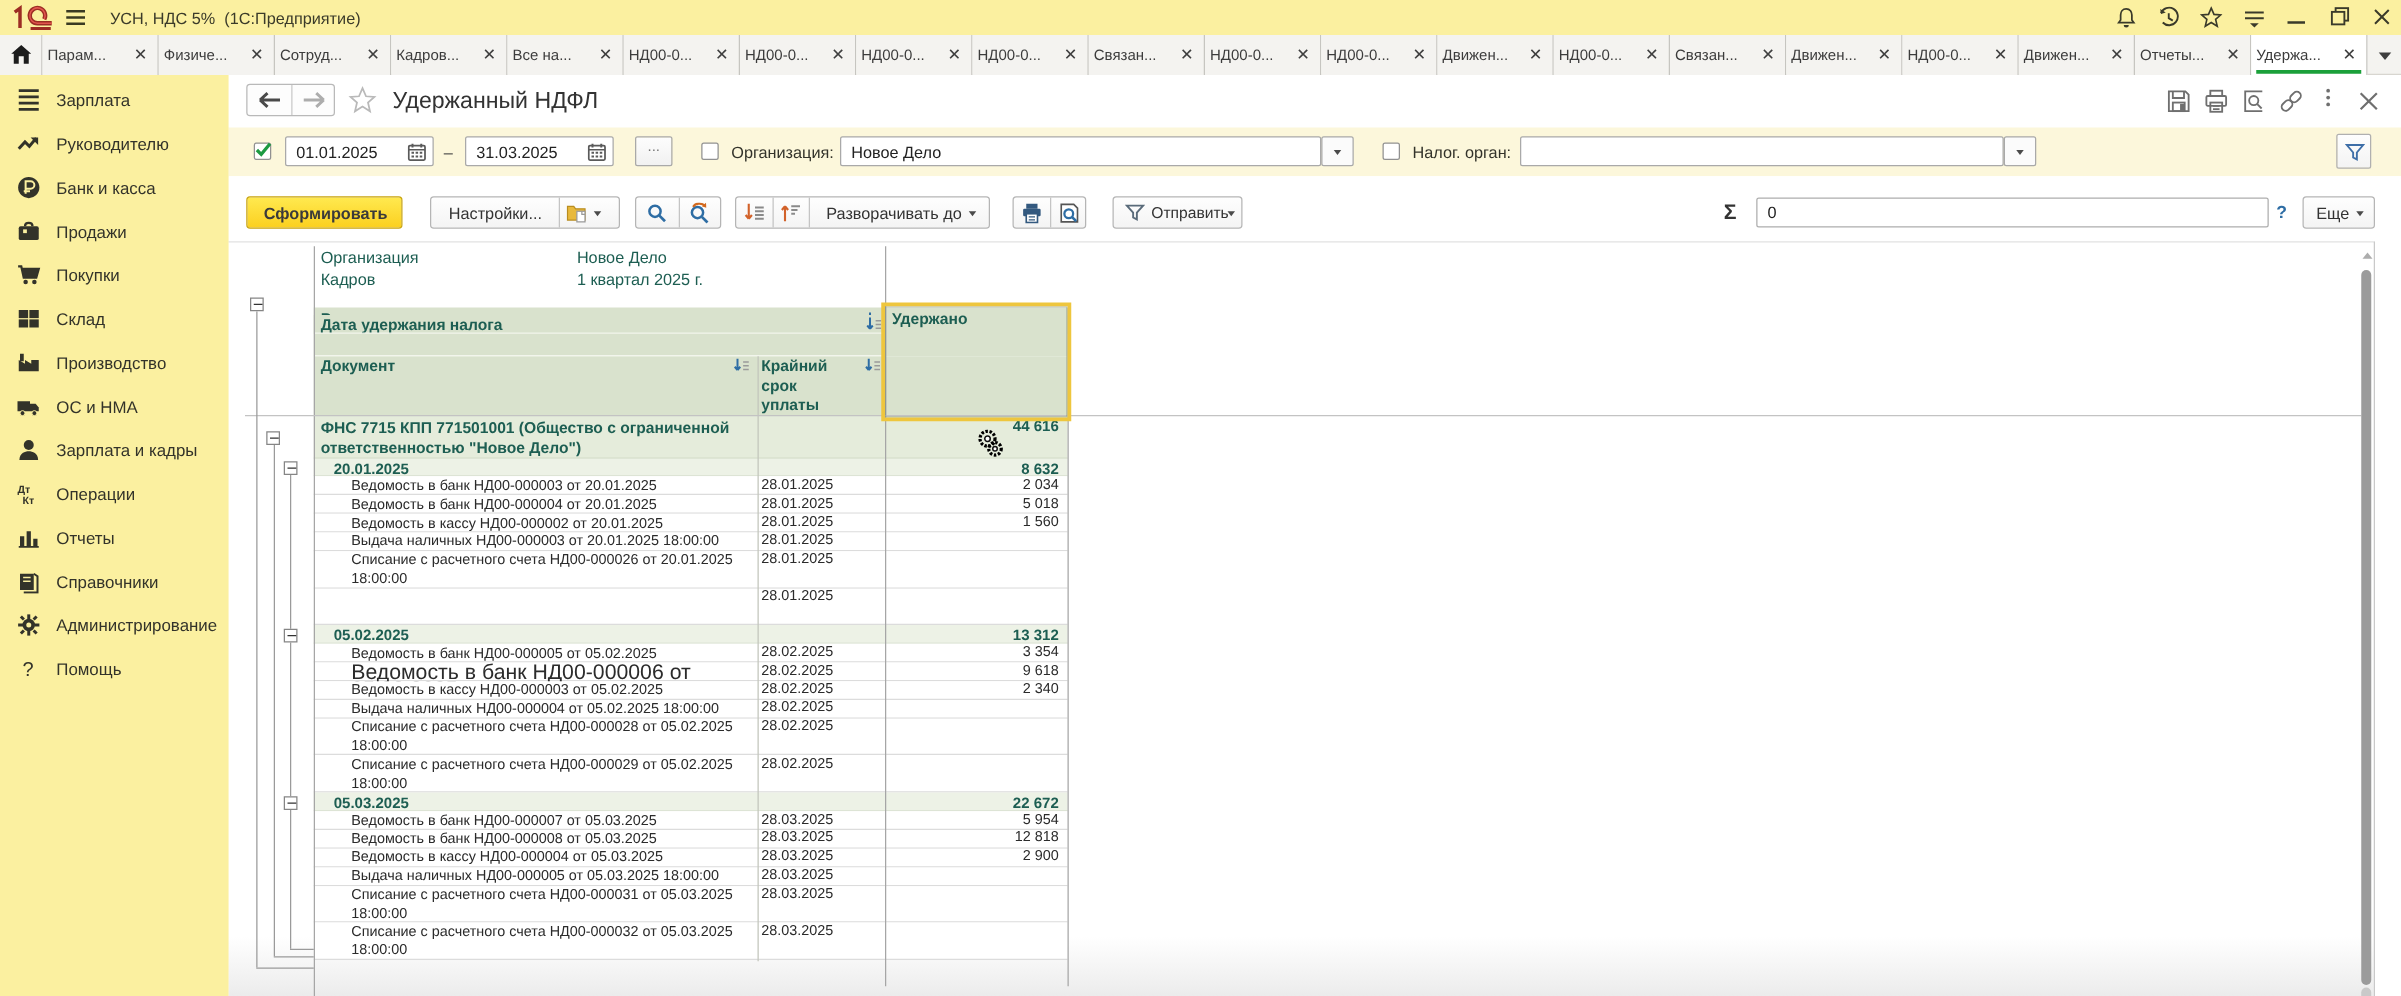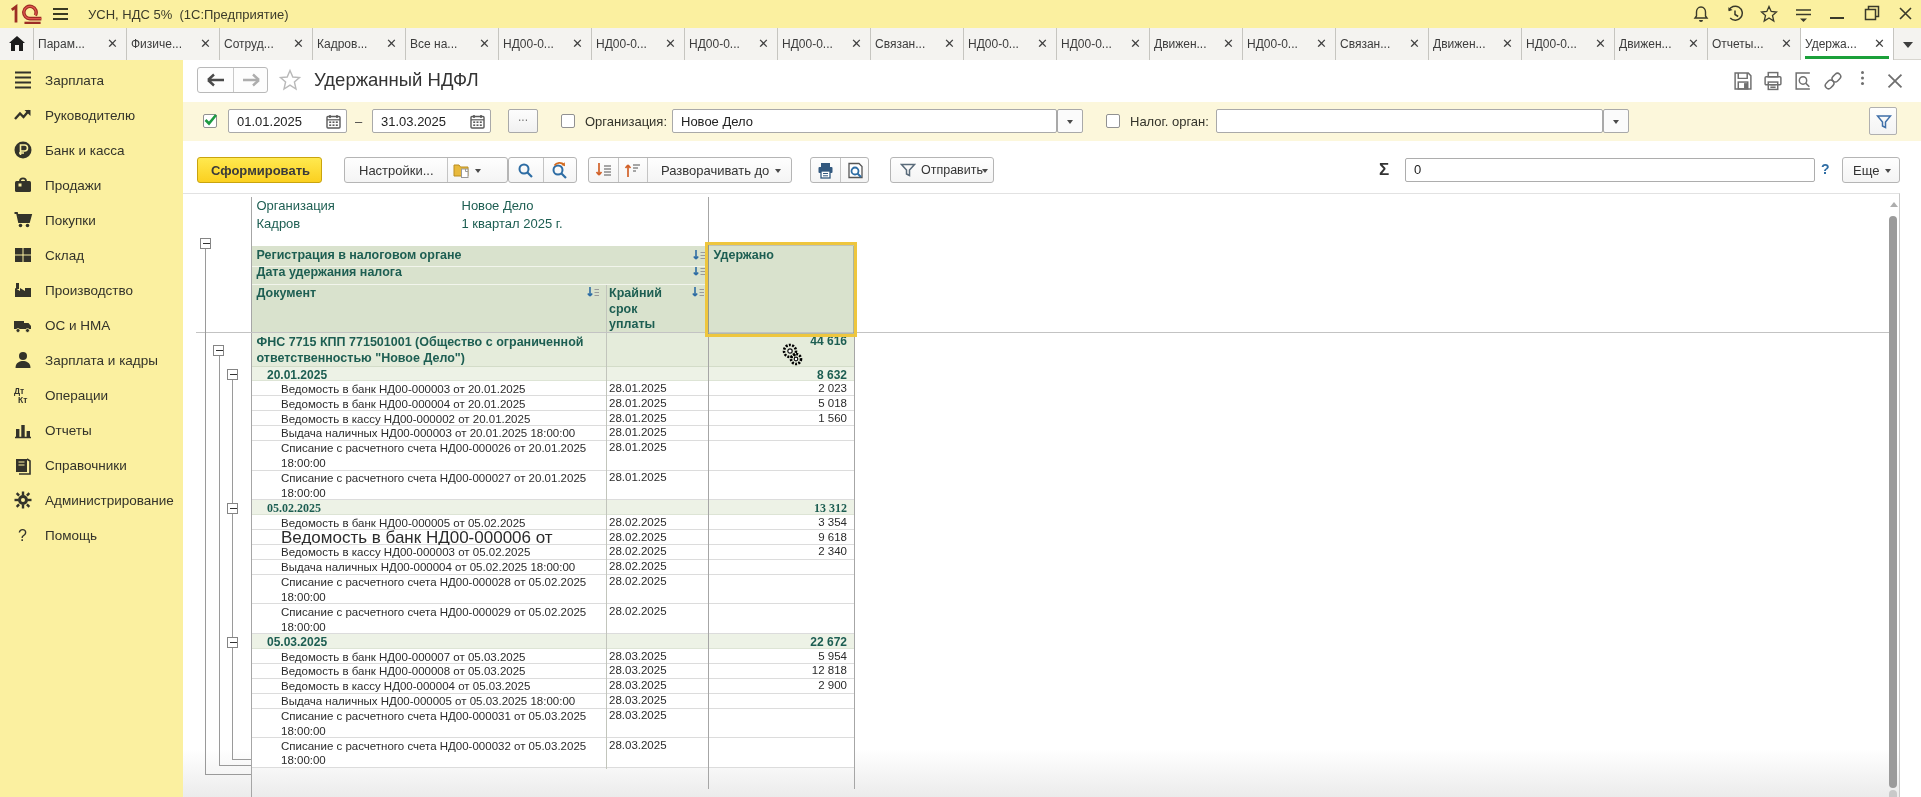--- a/index.html
+++ b/index.html
@@ -397,21 +397,21 @@
 <div class="ddbtn" style="left:1686px;top:5px;width:28px;height:28px;background:linear-gradient(#fefefe,#f3f3f3);border-color:#b0b0b0;">
       <svg style="position:absolute;left:6px;top:6px" width="16" height="16" viewBox="0 0 16 16">
         <path d="M1.5 2 L14.5 2 L9.5 8 L9.5 13.5 L6.5 12 L6.5 8 Z" stroke="#3f6fa8" stroke-width="1.5" fill="none"></path>
       </svg>
     </div>
 </div>
 <div id="toolbar">
 <div class="btn" id="gen">
       <span class="t" style="left:13px;">Сформировать</span>
     </div>
-<div class="btn" style="left:161px;width:164px;">
+<div class="btn" style="left:161px;width:152px;">
       <span class="t" style="left:14px;">Настройки...</span>
       <div class="abs" style="left:102px;top:0;width:1px;height:24px;background:#c4c4c4"></div>
       <svg class="abs" style="left:108px;top:4px" width="18" height="17" viewBox="0 0 18 17">
         <path d="M1 3 L6 3 L7.5 5 L15 5 L15 14 L1 14 Z" fill="#e8b93c" stroke="#b98d20" stroke-width="1"></path>
         <rect x="8.5" y="7" width="6.5" height="8.5" fill="#fff" stroke="#999" stroke-width="1"></rect>
         <path d="M12.5 7 L12.5 9.5 L15 9.5" stroke="#999" stroke-width="1" fill="none"></path>
       </svg>
       <div class="caret" style="left:130px;top:11px;"></div>
     </div>
 <div class="btn" style="left:325px;width:69px;">
@@ -490,21 +490,21 @@
         <span style="position:absolute;left:6px;top:2.5px;font-size:12.5px;font-weight:bold;" class="teal">Регистрация в налоговом органе</span>
         <div style="position:absolute;right:146.0px;top:2px;width:16px;height:14px">
           <svg width="14" height="13" viewBox="0 0 14 13" style="position:absolute;top:1px;right:2px">
             <path d="M4 1 L4 10 M4 10 L1.8 7.4 M4 10 L6.2 7.4" stroke="#2e6da4" stroke-width="1.6" fill="none"></path>
             <g stroke="#9a9a9a" stroke-width="1.2">
               <path d="M8.5 3.5 L13 3.5 M8.5 6.5 L13 6.5 M8.5 9.5 L13 9.5"></path>
             </g>
           </svg>
         </div>
       </div>
-      <div style="position:absolute;left:0px;top:70px;width:603.0px;height:33px;background:#d9e2cd;border-bottom:none;">
+      <div style="position:absolute;left:0px;top:58px;width:603.0px;height:33px;background:#d9e2cd;border-bottom:none;">
         <span style="position:absolute;left:6px;top:1px;font-size:12.5px;font-weight:bold;" class="teal">Дата удержания налога</span>
         <div style="position:absolute;right:146.0px;top:0px;width:16px;height:14px">
           <svg width="14" height="13" viewBox="0 0 14 13" style="position:absolute;top:1px;right:2px">
             <path d="M4 1 L4 10 M4 10 L1.8 7.4 M4 10 L6.2 7.4" stroke="#2e6da4" stroke-width="1.6" fill="none"></path>
             <g stroke="#9a9a9a" stroke-width="1.2">
               <path d="M8.5 3.5 L13 3.5 M8.5 6.5 L13 6.5 M8.5 9.5 L13 9.5"></path>
             </g>
           </svg>
         </div>
       </div>
@@ -535,21 +535,21 @@
         <span style="position:absolute;left:6px;top:1.5px;width:350px;font-size:12.5px;font-weight:bold;line-height:16.5px;" class="teal">ФНС 7715 КПП 771501001 (Общество с ограниченной ответственностью "Новое Дело")</span>
         <span style="position:absolute;right:6.5px;top:1.5px;font-size:12px;font-weight:bold;" class="teal">44 616</span>
       </div>
       <div style="position:absolute;left:0px;top:172.5px;width:603.0px;height:14.7px;background:#edf2e6;border-bottom:1px solid #dde4d5;">
         <span style="position:absolute;left:16.5px;top:1px;font-size:12px;font-weight:bold;" class="teal">20.01.2025</span>
         <span style="position:absolute;right:6.5px;top:1px;font-size:12px;font-weight:bold;" class="teal">8 632</span>
       </div>
       <div style="position:absolute;left:0px;top:187.2px;width:603.0px;height:14.9px;background:#fff;border-bottom:1px solid #dcdcdc;">
         <span style="position:absolute;left:30.5px;top:0.5px;width:310px;font-size:11.5px;color:#2b2b2b;line-height:14.6px;">Ведомость в банк НД00-000003 от 20.01.2025</span>
         <span style="position:absolute;left:358.5px;top:0.5px;font-size:11.5px;color:#2b2b2b;">28.01.2025</span>
-        <span style="position:absolute;right:6.5px;top:0.5px;font-size:11.5px;color:#2b2b2b;">2 023</span>
+        <span style="position:absolute;right:6.5px;top:0.5px;font-size:11.5px;color:#2b2b2b;">2 034</span>
       </div>
       <div style="position:absolute;left:0px;top:202.1px;width:603.0px;height:14.9px;background:#fff;border-bottom:1px solid #dcdcdc;">
         <span style="position:absolute;left:30.5px;top:0.5px;width:310px;font-size:11.5px;color:#2b2b2b;line-height:14.6px;">Ведомость в банк НД00-000004 от 20.01.2025</span>
         <span style="position:absolute;left:358.5px;top:0.5px;font-size:11.5px;color:#2b2b2b;">28.01.2025</span>
         <span style="position:absolute;right:6.5px;top:0.5px;font-size:11.5px;color:#2b2b2b;">5 018</span>
       </div>
       <div style="position:absolute;left:0px;top:217.0px;width:603.0px;height:14.9px;background:#fff;border-bottom:1px solid #dcdcdc;">
         <span style="position:absolute;left:30.5px;top:0.5px;width:310px;font-size:11.5px;color:#2b2b2b;line-height:14.6px;">Ведомость в кассу НД00-000002 от 20.01.2025</span>
         <span style="position:absolute;left:358.5px;top:0.5px;font-size:11.5px;color:#2b2b2b;">28.01.2025</span>
         <span style="position:absolute;right:6.5px;top:0.5px;font-size:11.5px;color:#2b2b2b;">1 560</span>
@@ -558,25 +558,24 @@
         <span style="position:absolute;left:30.5px;top:0.5px;width:310px;font-size:11.5px;color:#2b2b2b;line-height:14.6px;">Выдача наличных НД00-000003 от 20.01.2025 18:00:00</span>
         <span style="position:absolute;left:358.5px;top:0.5px;font-size:11.5px;color:#2b2b2b;">28.01.2025</span>
         <span style="position:absolute;right:6.5px;top:0.5px;font-size:11.5px;color:#2b2b2b;"></span>
       </div>
       <div style="position:absolute;left:0px;top:246.8px;width:603.0px;height:29.8px;background:#fff;border-bottom:1px solid #dcdcdc;">
         <span style="position:absolute;left:30.5px;top:0.5px;width:310px;font-size:11.5px;color:#2b2b2b;line-height:14.6px;">Списание с расчетного счета НД00-000026 от 20.01.2025 18:00:00</span>
         <span style="position:absolute;left:358.5px;top:0.5px;font-size:11.5px;color:#2b2b2b;">28.01.2025</span>
         <span style="position:absolute;right:6.5px;top:0.5px;font-size:11.5px;color:#2b2b2b;"></span>
       </div>
       <div style="position:absolute;left:0px;top:276.6px;width:603.0px;height:29.8px;background:#fff;border-bottom:1px solid #dcdcdc;">
-        <span style="position:absolute;left:30.5px;top:0.5px;width:310px;font-size:11.5px;color:#2b2b2b;line-height:14.6px;">Списание с расчетного счета НД00-000027 от 20.01.2025 18:00:00</span>
         <span style="position:absolute;left:358.5px;top:0.5px;font-size:11.5px;color:#2b2b2b;">28.01.2025</span>
         <span style="position:absolute;right:6.5px;top:0.5px;font-size:11.5px;color:#2b2b2b;"></span>
       </div>
-      <div style="position:absolute;left:0px;top:306.40000000000003px;width:603.0px;height:14.7px;background:#edf2e6;border-bottom:1px solid #dde4d5;font-family:Liberation Serif, serif;">
+      <div style="position:absolute;left:0px;top:306.40000000000003px;width:603.0px;height:14.7px;background:#edf2e6;border-bottom:1px solid #dde4d5;">
         <span style="position:absolute;left:16.5px;top:1px;font-size:12px;font-weight:bold;" class="teal">05.02.2025</span>
         <span style="position:absolute;right:6.5px;top:1px;font-size:12px;font-weight:bold;" class="teal">13 312</span>
       </div>
       <div style="position:absolute;left:0px;top:321.1px;width:603.0px;height:14.9px;background:#fff;border-bottom:1px solid #dcdcdc;">
         <span style="position:absolute;left:30.5px;top:0.5px;width:310px;font-size:11.5px;color:#2b2b2b;line-height:14.6px;">Ведомость в банк НД00-000005 от 05.02.2025</span>
         <span style="position:absolute;left:358.5px;top:0.5px;font-size:11.5px;color:#2b2b2b;">28.02.2025</span>
         <span style="position:absolute;right:6.5px;top:0.5px;font-size:11.5px;color:#2b2b2b;">3 354</span>
       </div>
       <div style="position:absolute;left:0px;top:336.0px;width:603.0px;height:14.9px;background:#fff;border-bottom:1px solid #dcdcdc;">
         <span style="position:absolute;left:30.5px;top:0.5px;width:310px;font-size:17px;color:#2b2b2b;line-height:14.6px;">Ведомость в банк НД00-000006 от 05.02.2025</span>

